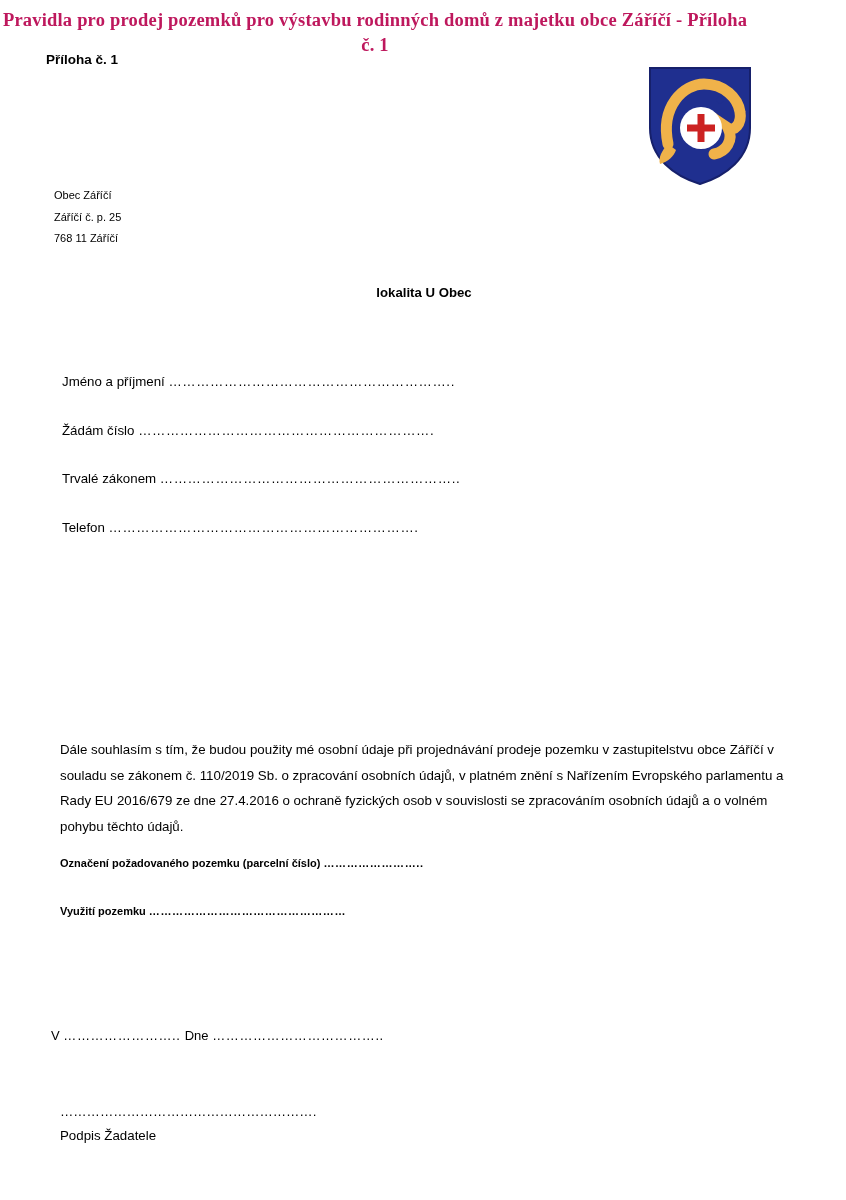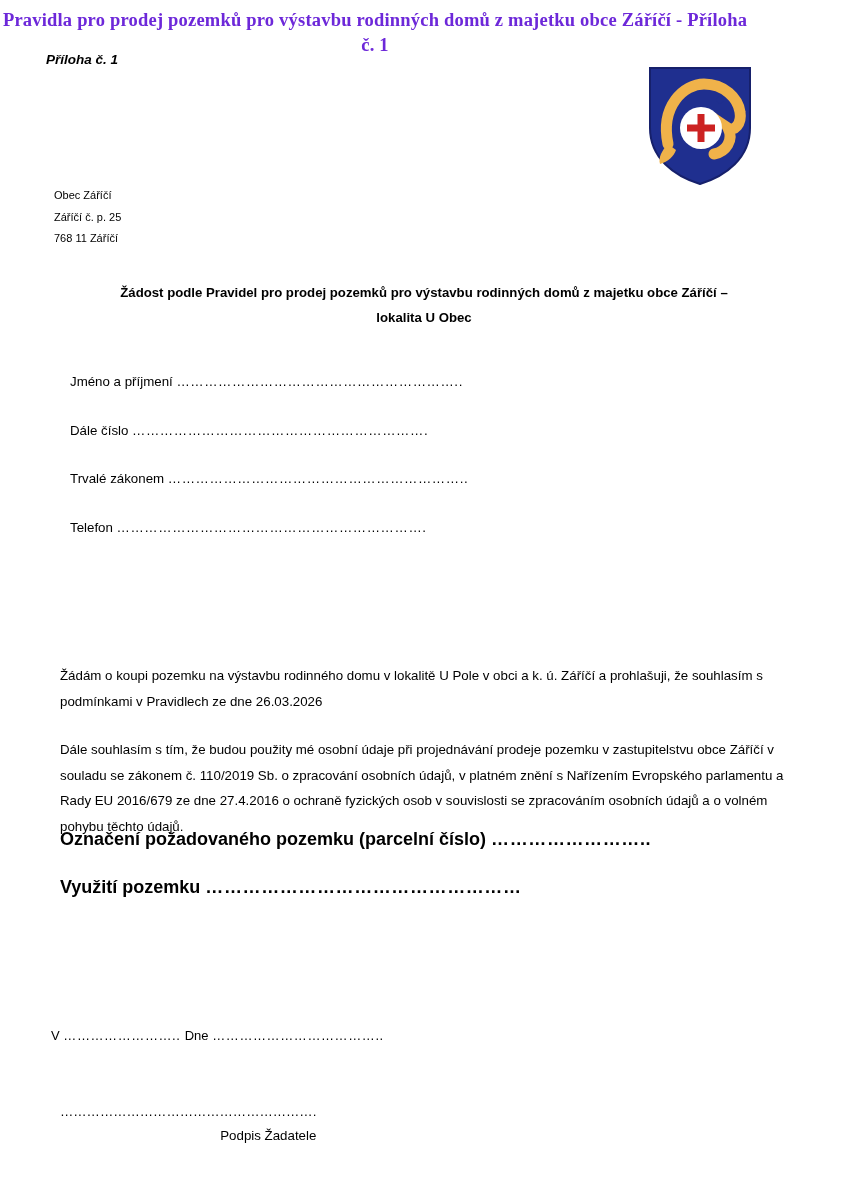--- a/index.html
+++ b/index.html
@@ -23,37 +23,36 @@
     box-sizing: border-box;
   }
 
   
   .doc-title {
     position: absolute;
     top: 8px;
     left: 0;
     width: 750px;
     text-align: center;
-    color: #6d28d9;
+    color: #be185d;
     font-family: "Liberation Serif", serif;
     font-weight: bold;
     font-size: 18.5px;
     line-height: 1.35;
     letter-spacing: 0.2px;
   }
 
   
   .appendix-label {
     position: absolute;
     top: 52px;
     left: 46px;
     font-size: 13.5px;
     font-weight: bold;
     font-family: "Liberation Sans", sans-serif;
-    font-style: italic;
   }
 
   
   .crest {
     position: absolute;
     top: 66px;
     left: 648px;
     width: 104px;
     height: 120px;
   }
@@ -90,45 +89,44 @@
     width: 720px;
     font-size: 13.3px;
   }
   .field-row {
     height: 48.6px;
     white-space: nowrap;
     line-height: 1;
   }
   .field-label {
     display: inline;
-    margin-left: 8px;
   }
   .dots {
     display: inline;
     letter-spacing: 0.6px;
   }
 
   
   .para {
     position: absolute;
     left: 60px;
     width: 730px;
     font-size: 13.3px;
     line-height: 25.5px;
   }
   .para-1 { top: 663px; }
   .para-2 { top: 737px; }
 
   
   .bold-fields {
     position: absolute;
-    top: 830px;
+    top: 858px;
     left: 60px;
     width: 730px;
-    font-size: 18px;
+    font-size: 11px;
     font-weight: bold;
   }
   .bold-row {
     height: 48px;
     white-space: nowrap;
     line-height: 1;
   }
 
   
   .placedate {
@@ -141,21 +139,21 @@
 
   
   .signature {
     position: absolute;
     top: 1100px;
     left: 60px;
     font-size: 13.3px;
     line-height: 24px;
   }
   .sig-dots { display: block; }
-  .sig-label { display: block; text-align: right; }
+  .sig-label { display: block; }
 </style>
 </head>
 <body>
 
 <div class="page">
 
   <div class="doc-title">Pravidla pro prodej pozemků pro výstavbu rodinných domů z majetku obce Záříčí - Příloha č. 1</div>
 
   <div class="appendix-label">Příloha č. 1</div>
 
@@ -176,40 +174,38 @@
     </svg>
   </div>
 
   <div class="address">
     <div>Obec Záříčí</div>
     <div>Záříčí č. p. 25</div>
     <div>768 11 Záříčí</div>
   </div>
 
   <div class="subject">
-    <span>Žádost podle Pravidel pro prodej pozemků pro výstavbu rodinných domů z majetku obce Záříčí –</span>
     <span class="line2">lokalita U Obec</span>
   </div>
 
   <div class="fields">
     <div class="field-row">
       <span class="field-label">Jméno a příjmení </span><span class="dots">……………………………………………………..</span>
     </div>
     <div class="field-row">
-      <span class="field-label">Dále číslo </span><span class="dots">……………………………………………………….</span>
+      <span class="field-label">Žádám číslo </span><span class="dots">……………………………………………………….</span>
     </div>
     <div class="field-row">
       <span class="field-label">Trvalé zákonem </span><span class="dots">………………………………………………………..</span>
     </div>
     <div class="field-row">
       <span class="field-label">Telefon </span><span class="dots">………………………………………………………….</span>
     </div>
   </div>
 
-  <div class="para para-1">Žádám o koupi pozemku na výstavbu rodinného domu v  lokalitě U Pole v obci a k. ú. Záříčí a prohlašuji, že souhlasím s podmínkami v Pravidlech ze dne 26.03.2026</div>
 
   <div class="para para-2">Dále souhlasím s tím, že budou použity mé osobní údaje při projednávání prodeje pozemku v zastupitelstvu obce Záříčí v souladu se zákonem č. 110/2019 Sb. o zpracování osobních údajů, v platném znění s Nařízením Evropského parlamentu a Rady  EU 2016/679 ze dne 27.4.2016 o ochraně fyzických osob v souvislosti se zpracováním osobních údajů a o volném pohybu těchto údajů.</div>
 
   <div class="bold-fields">
     <div class="bold-row">
       <span>Označení požadovaného pozemku   (parcelní číslo) </span><span class="dots">……………………..</span>
     </div>
     <div class="bold-row">
       <span>Využití pozemku </span><span class="dots">……………………………………………</span>
     </div>

